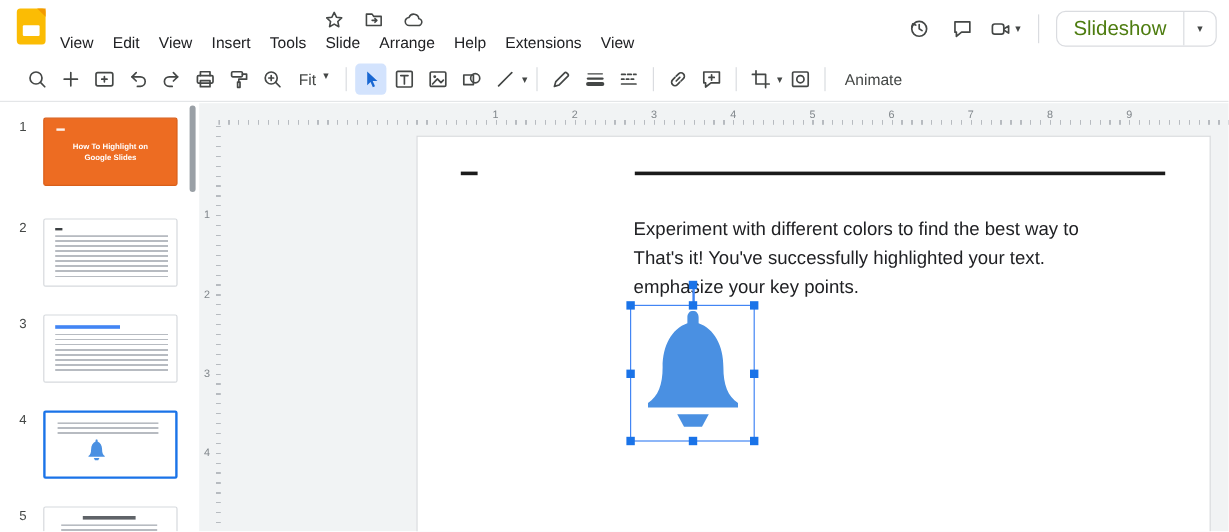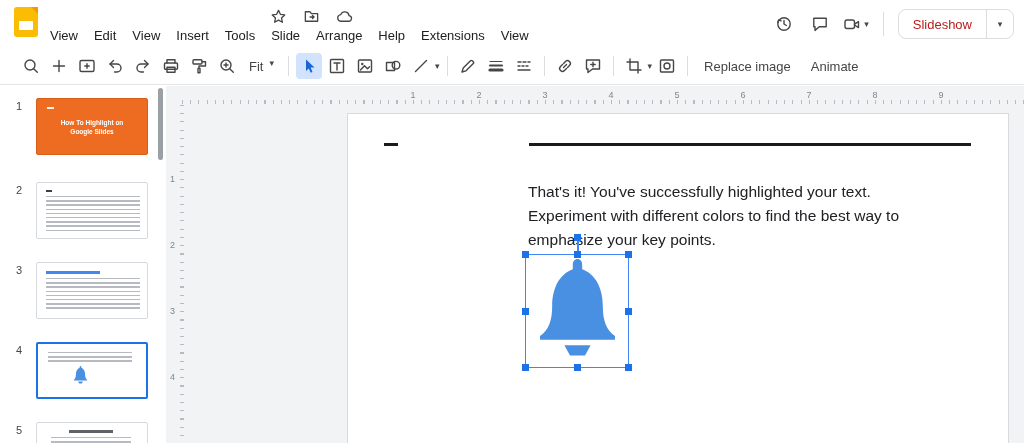--- a/index.html
+++ b/index.html
@@ -14,21 +14,21 @@
   .logo::before{content:"";position:absolute;right:0;top:0;border-style:solid;border-width:0 7px 7px 0;border-color:transparent #f29900 transparent transparent}
   .menubar{position:absolute;left:42px;top:25px;display:flex;font-size:13px;color:#202124}
   .menu-item{padding:2px 8px;border-radius:4px;line-height:18px}
   .doc-icons{position:absolute;left:270px;top:8px;display:flex;gap:16px;align-items:center}
   .doc-icons .sicn{width:17px;height:17px}
   .header-right{position:absolute;right:10px;top:9px;display:flex;align-items:center;gap:10px}
   .hbtn{display:flex;align-items:center;justify-content:center;width:26px;height:26px;border-radius:50%}
   .cam-group{display:flex;align-items:center;gap:3px}
   .hdivider{width:1px;height:24px;background:#dadce0;margin:0 4px}
   .present{display:flex;align-items:stretch;height:30px;border:1px solid #dadce0;border-radius:8px;overflow:hidden;background:#fff}
-  .present-label{display:flex;align-items:center;padding:0 14px;font-size:13px;color:#b91c1c}
+  .present-label{display:flex;align-items:center;padding:0 14px;font-size:17px;color:#4d7c0f}
   .present-div{width:1px;background:#dadce0}
   .present-caret{display:flex;align-items:center;justify-content:center;width:26px;font-size:9px;color:#444746}
   .caret{font-size:9px;color:#444746;line-height:1}
 
   
   .sicn{display:inline-block;width:18px;height:18px}
   .sicn svg{width:100%;height:100%;stroke:#444746;fill:none;stroke-width:1.4;stroke-linecap:round;stroke-linejoin:round}
 
   
   .toolbar{position:absolute;left:0;top:48px;width:100%;height:37px;display:flex;align-items:center;padding-left:18px;gap:2px;background:#fff;border-bottom:1px solid #e4e6e8}
@@ -272,21 +272,20 @@
         </span>
       <span class="caret">▾</span>
     </span>
     <span class="tbtn">
         <span class="sicn"><svg viewBox="0 0 18 18">
             <rect x="2.5" y="3" width="13" height="12" rx="1"></rect>
             <circle cx="9" cy="9" r="3"></circle>
           </svg></span>
       </span>
     <span class="tsep"></span>
-    <span class="ttxt">Replace image</span>
     <span class="ttxt">Animate</span>
   </div>
 
   <div class="filmstrip">
 
     <div class="thumb-row" style="top:12px">
       <span class="slide-num">1</span>
       <div class="thumb" style="background:#ed6c22;border-color:#d95f1a">
         <div style="position:absolute;left:10px;top:8px;width:7px;height:1.5px;background:rgba(255,255,255,.9)"></div>
         <div style="position:absolute;left:12px;right:12px;top:19px;font-size:6.5px;font-weight:bold;color:#fff;text-align:center;line-height:1.4">How To Highlight on Google Slides</div>
@@ -350,22 +349,22 @@
       <span class="rnum" style="top:135px">2</span>
       <span class="rnum" style="top:201px">3</span>
       <span class="rnum" style="top:267px">4</span>
     </div>
 
     <div class="page">
       <div class="dash-obj"></div>
       <div class="line-obj"></div>
 
       <div class="para">
+        <div>Experiment with different colors to find the best way to</div>
         <div>That's it! You've successfully highlighted your text.</div>
-        <div>Experiment with different colors to find the best way to</div>
         <div>emphasize your key points.</div>
       </div>
 
       <div class="selection">
         <div class="rot-line"></div>
         <div class="rot-handle"></div>
         <svg class="bell-main" viewBox="0 0 100 112">
           <path fill="#4a90e2" d="M50 0 C53 0 55 2.5 55 6 L55 11 C69 16 77 31 77 50 C77 66 81 76 90 82 L90 86 L10 86 L10 82 C19 76 23 66 23 50 C23 31 31 16 45 11 L45 6 C45 2.5 47 0 50 0 Z"></path>
           <path fill="#4a90e2" d="M36 92 L64 92 L58 103 L42 103 Z"></path>
         </svg>

